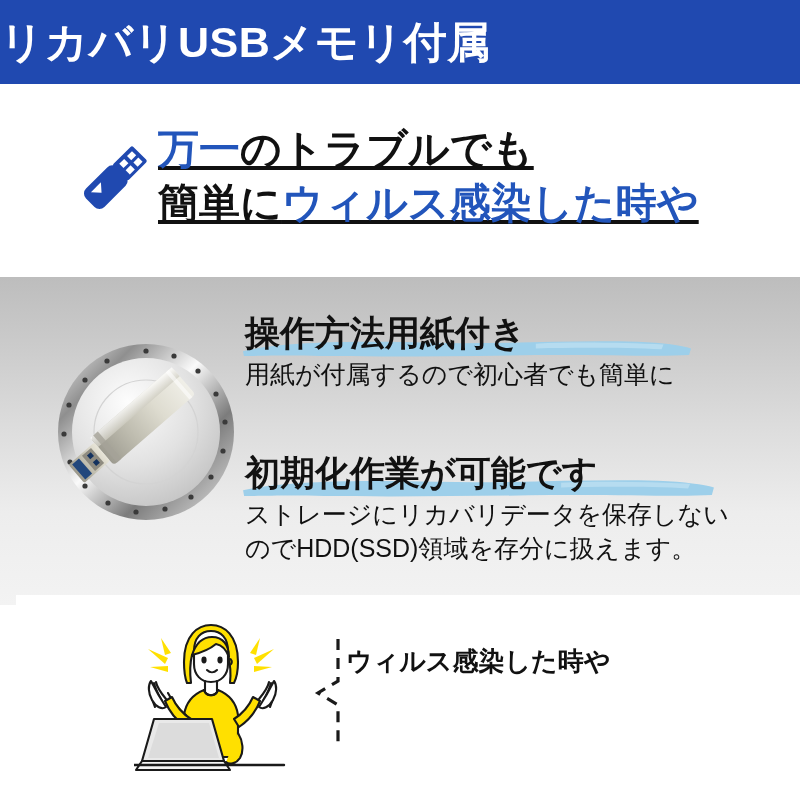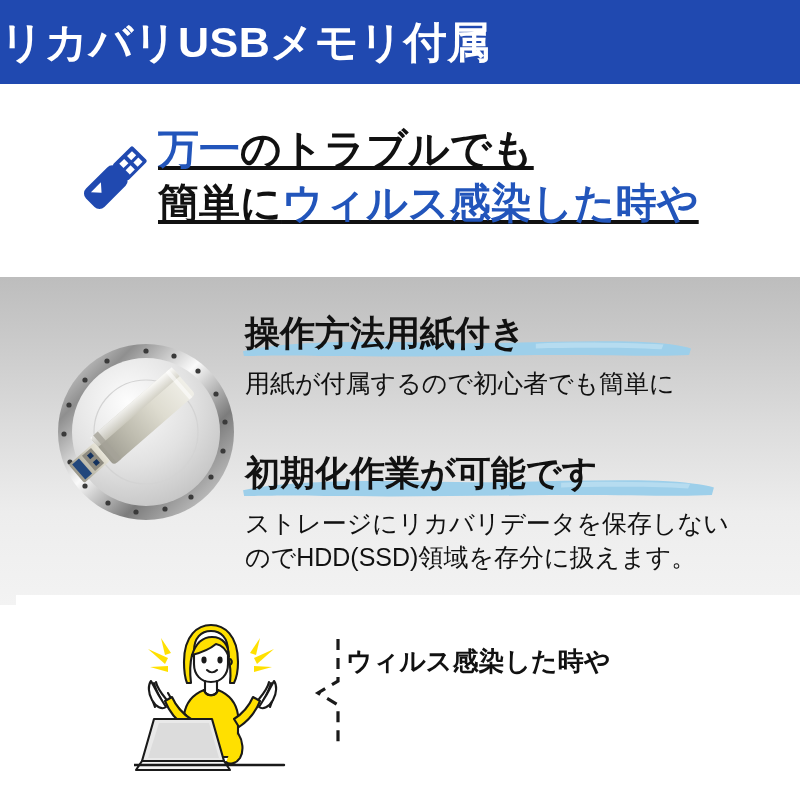--- a/index.html
+++ b/index.html
@@ -116,21 +116,20 @@
     height: 21px;
     z-index: 0;
     pointer-events: none;
   }
   .feature-heading .heading-text {
     position: relative;
     z-index: 1;
   }
 
   .feature-body {
-    margin-top: 9px;
     font-size: 25px;
     line-height: 1.38;
     color: #111111;
     white-space: nowrap;
   }
 
   
   .bottom {
     position: absolute;
     left: 16px;

